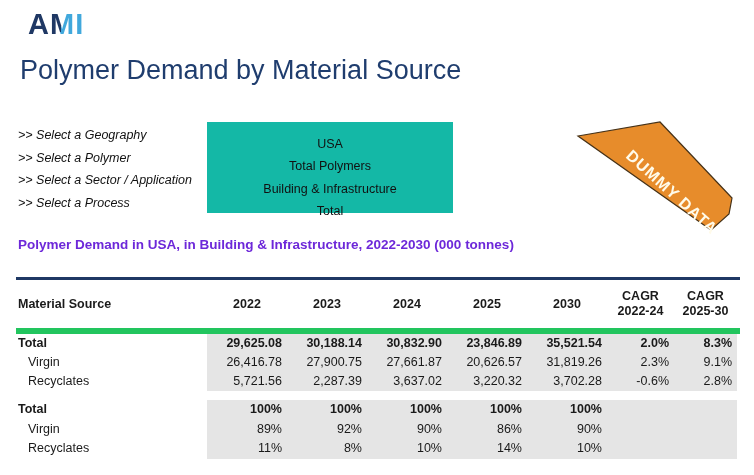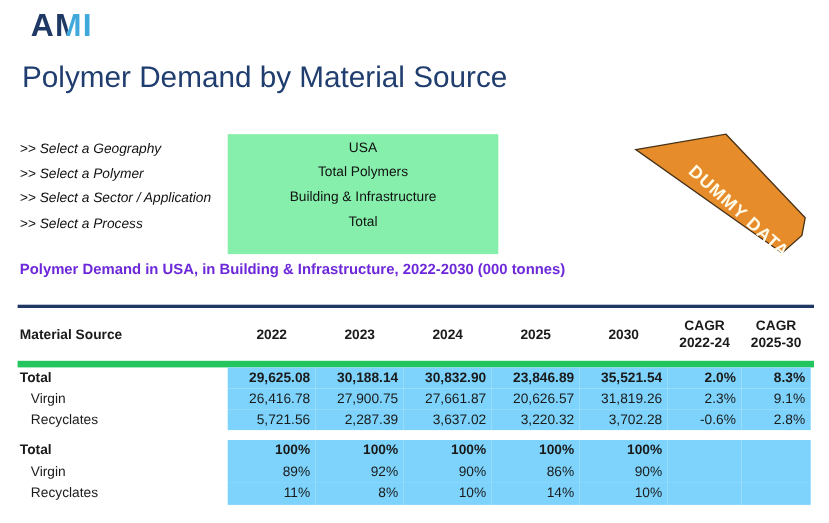--- a/index.html
+++ b/index.html
@@ -20,41 +20,41 @@
   }
 
   
   .title { left:20px; top:55px; font-size:27px; color:#1F3D6E; font-weight:400; }
 
   
   .selectors { left:18px; top:124px; }
   .sel-label { height:22.5px; line-height:22.5px; font-size:12.5px; color:#111;font-style:italic; }
 
   
-  .sel-box { left:207px; top:122px; width:246px; height:109px; background:#86efac; padding-top:1px; }
+  .sel-box { left:207px; top:122px; width:246px; height:91px; background:#14b8a6; padding-top:11px; }
   .sel-value { height:22.3px; line-height:22.3px; text-align:center; font-size:12.5px; color:#111; cursor:pointer; }
 
   
   .subtitle { left:18px; top:237px; font-size:13.5px; font-weight:bold; color:#6d28d9; }
 
   
   .ribbon { left:565px; top:112px; }
 
   
   .tbl { left:16px; top:277px; width:724px; font-size:12.5px; }
   .t-row { display:grid; grid-template-columns:191px 80px 80px 80px 80px 80px 67px 63px; }
   .t-head { border-top:3px solid #1F3864; border-bottom:6px solid #22c55e; height:57px; }
   .t-head .hc { display:flex; flex-direction:column; justify-content:center; align-items:center;
     font-weight:bold; line-height:15px; }
   .t-head .hl { justify-content:center; align-items:flex-start; padding-left:2px; }
   .t-r { height:19px; line-height:19px; }
   .lab { padding-left:2px; }
   .lab.indent { padding-left:12px; }
   .num { text-align:right; padding-right:5px; }
-  .blue { background:#7dd3fc; }
+  .blue { background:#e5e5e5; }
   .bold { font-weight:bold; }
   .spacer { height:9px; }
   .pct-r { height:19.5px; line-height:19.5px; }
 </style>
 </head>
 <body>
 
 <div class="abs logo">
   <span class="l-dark">A</span><span class="l-mid">M</span><span class="l-light">I</span>
 </div>

